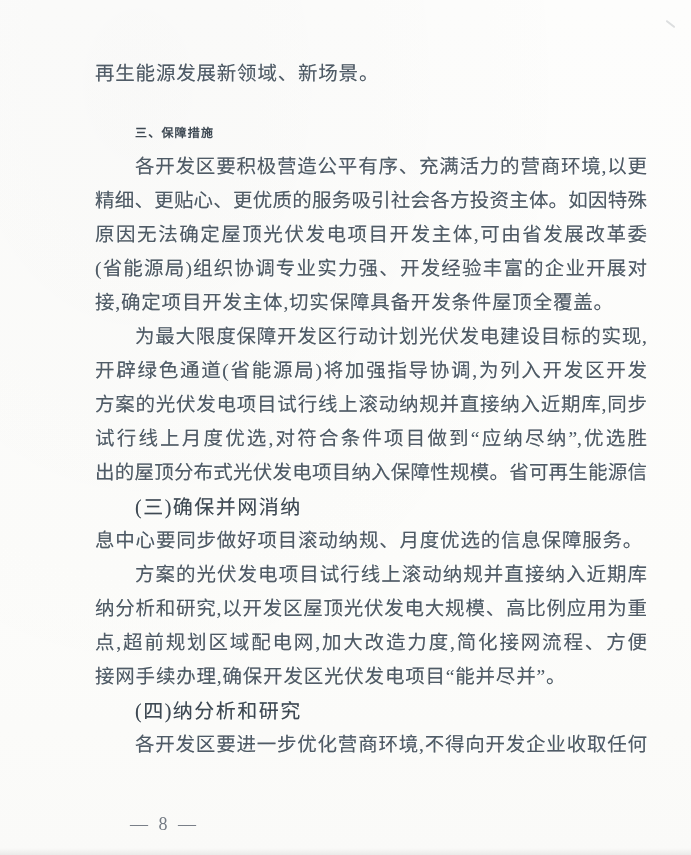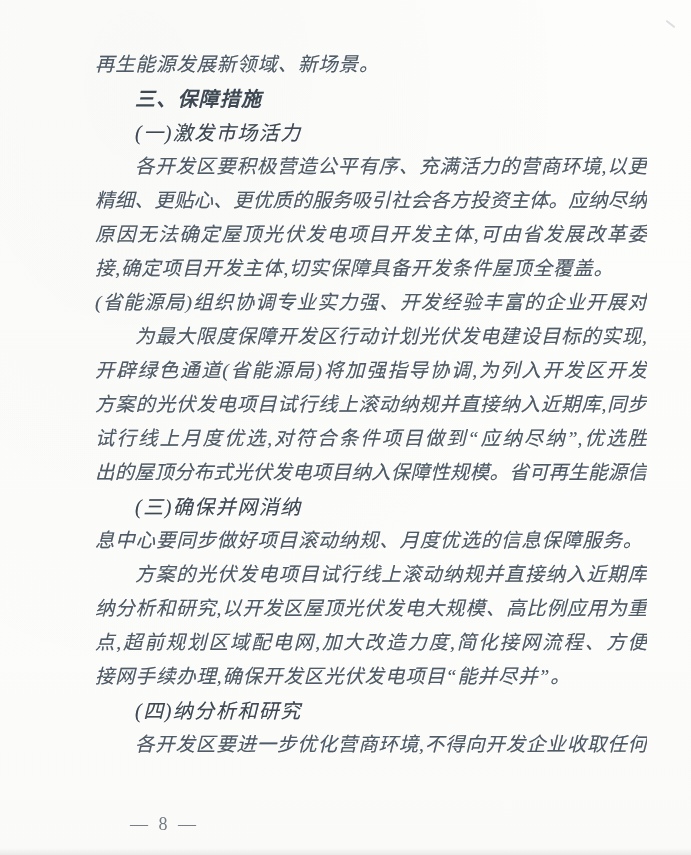--- a/index.html
+++ b/index.html
@@ -13,23 +13,22 @@
     overflow: hidden;
     background:
       radial-gradient(ellipse at 20% 10%, rgba(0,0,0,0.015), rgba(0,0,0,0) 60%),
       linear-gradient(180deg, #fdfdfc 0%, #fcfcfa 70%, #fafaf8 100%);
     font-family: "Liberation Serif", "DejaVu Serif", serif;
   }
 
   .page-content {
     position: absolute;
     left: 95px;
-    top: 48px;
+    top: 57px;
     width: 552px;
-    font-style: italic;
   }
 
   
   .l {
     height: 34px;
     line-height: 34px;
     font-size: 19.5px;
     color: var(--ink, #4f5b66);
     letter-spacing: 0.8px;
     white-space: nowrap;
@@ -45,24 +44,25 @@
     overflow: hidden;
   }
 
   
   .ind { text-indent: 40px; }
 
   
   .h1 {
     font-family: "Liberation Sans", "DejaVu Sans", sans-serif;
     font-weight: 700;
-    font-size: 20px;
+    font-size: 12px;
     letter-spacing: 1.2px;
     color: var(--ink-dark, #3e4953);
     text-shadow: none;
+    margin-top: 25px;
   }
 
   
   .h2 {
     font-size: 20px;
     letter-spacing: 1.5px;
     color: var(--ink-dark, #414c57);
   }
 
   .page-num {
@@ -96,26 +96,25 @@
   }
 </style>
 </head>
 <body style="background-color: rgb(252, 252, 250);">
 
 <div class="artifact-tick"></div>
 
 <div class="page-content">
   <div class="l">再生能源发展新领域、新场景。</div>
   <div class="l h1 ind">三、保障措施</div>
-  <div class="l h2 ind">(一)激发市场活力</div>
   <div class="l ind full">各开发区要积极营造公平有序、充满活力的营商环境,以更</div>
-  <div class="l full">精细、更贴心、更优质的服务吸引社会各方投资主体。应纳尽纳</div>
+  <div class="l full">精细、更贴心、更优质的服务吸引社会各方投资主体。如因特殊</div>
   <div class="l full">原因无法确定屋顶光伏发电项目开发主体,可由省发展改革委</div>
+  <div class="l full">(省能源局)组织协调专业实力强、开发经验丰富的企业开展对</div>
   <div class="l">接,确定项目开发主体,切实保障具备开发条件屋顶全覆盖。</div>
-  <div class="l full">(省能源局)组织协调专业实力强、开发经验丰富的企业开展对</div>
   <div class="l ind full">为最大限度保障开发区行动计划光伏发电建设目标的实现,</div>
   <div class="l full">开辟绿色通道(省能源局)将加强指导协调,为列入开发区开发</div>
   <div class="l full">方案的光伏发电项目试行线上滚动纳规并直接纳入近期库,同步</div>
   <div class="l full">试行线上月度优选,对符合条件项目做到“应纳尽纳”,优选胜</div>
   <div class="l full">出的屋顶分布式光伏发电项目纳入保障性规模。省可再生能源信</div>
   <div class="l h2 ind">(三)确保并网消纳</div>
   <div class="l">息中心要同步做好项目滚动纳规、月度优选的信息保障服务。</div>
   <div class="l ind full">方案的光伏发电项目试行线上滚动纳规并直接纳入近期库</div>
   <div class="l full">纳分析和研究,以开发区屋顶光伏发电大规模、高比例应用为重</div>
   <div class="l full">点,超前规划区域配电网,加大改造力度,简化接网流程、方便</div>

